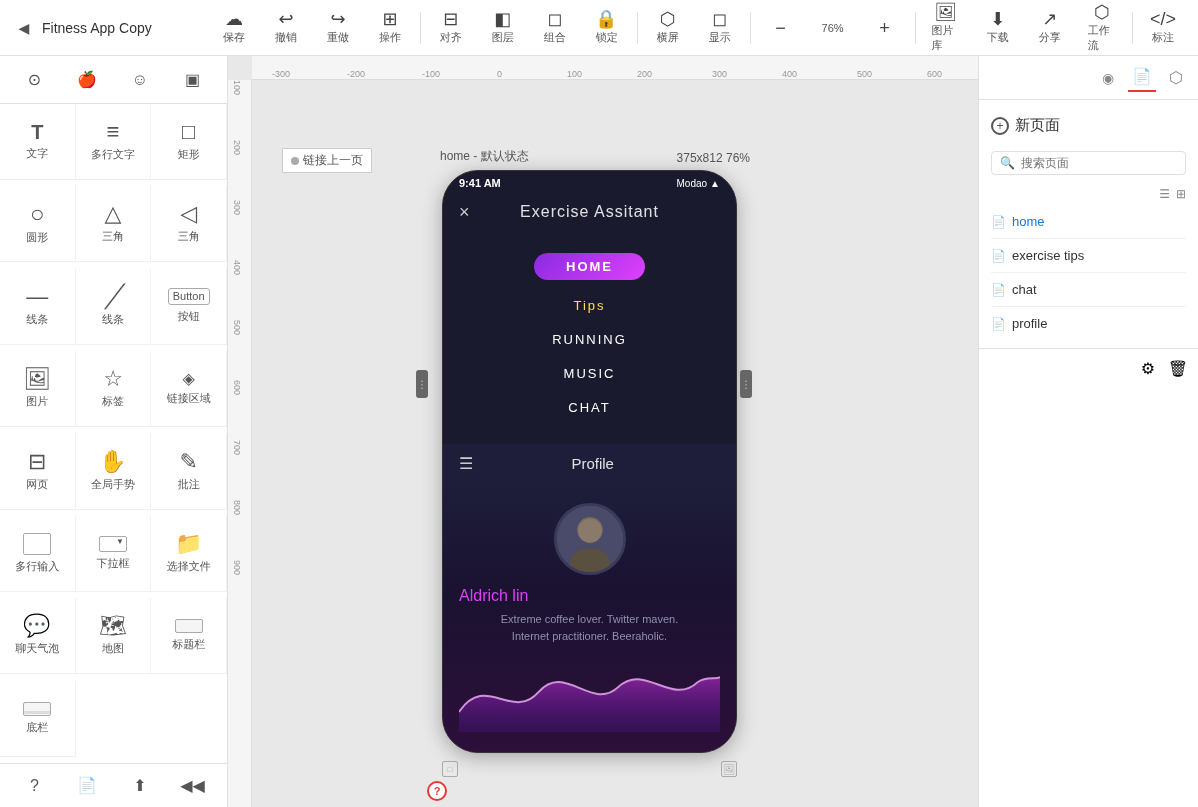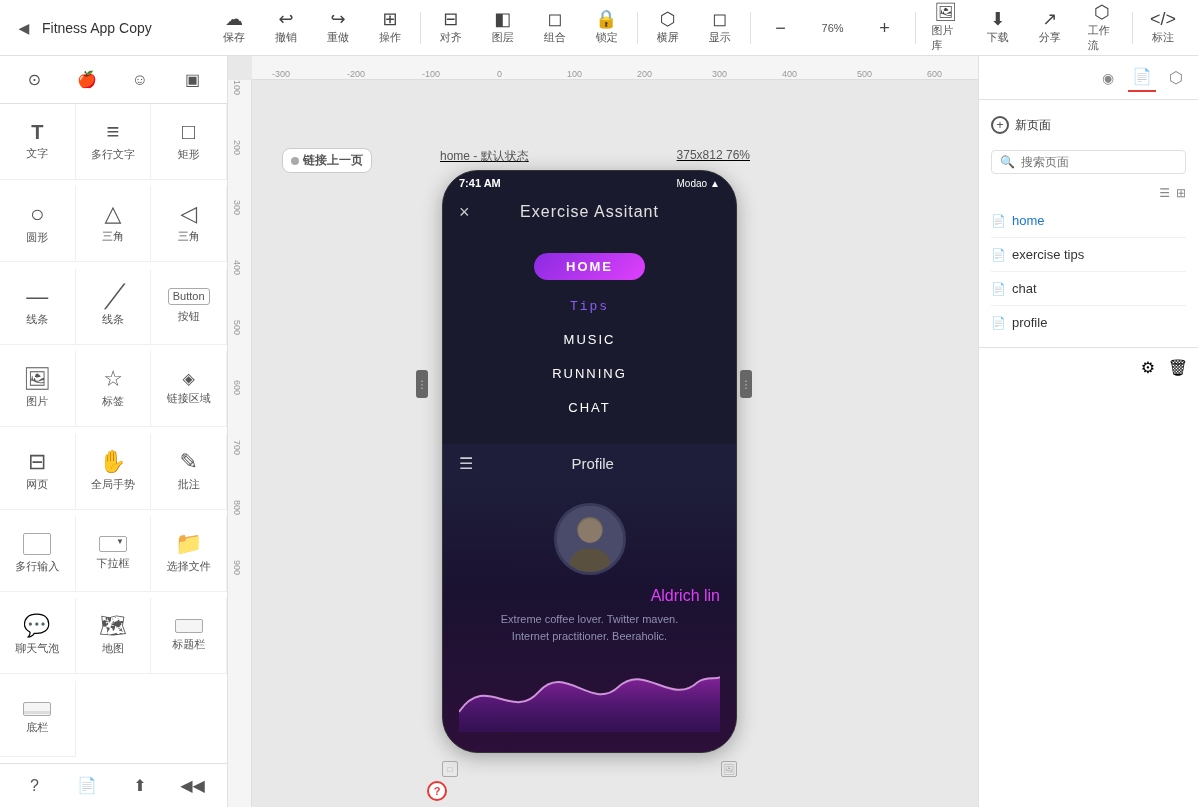--- a/index.html
+++ b/index.html
@@ -28,64 +28,64 @@
     .tool-cell-icon { font-size: 22px; color: #555; line-height: 1; }
     .tool-cell-label { font-size: 11px; color: #555; text-align: center; }
 
     
     .canvas-container { flex: 1; background: #e8e8e8; position: relative; overflow: hidden; }
     .ruler-top { position: absolute; top: 0; left: 24px; right: 0; height: 24px; background: #f5f5f5; border-bottom: 1px solid #ddd; display: flex; align-items: center; overflow: hidden; }
     .ruler-left { position: absolute; top: 24px; left: 0; width: 24px; bottom: 0; background: #f5f5f5; border-right: 1px solid #ddd; }
     .canvas-inner { position: absolute; top: 24px; left: 24px; right: 0; bottom: 0; overflow: hidden; }
     
     
-    .link-indicator { position: absolute; top: 68px; left: 30px; background: #fff; border: 1px solid #ccc; border-radius: 8px; padding: 3px 8px; font-size: 12px; color: #555; display: flex; align-items: center; gap: 4px; z-index: 10; font-weight: bold; }
-    
-    
-    .page-info-bar { position: absolute; top: 68px; left: 180px; right: 220px; display: flex; justify-content: space-between; align-items: flex-start; z-index: 10; padding: 0 8px; text-decoration: underline; }
+    .link-indicator { position: absolute; top: 68px; left: 30px; background: #fff; border: 1px solid #ccc; border-radius: 1px; padding: 3px 8px; font-size: 12px; color: #555; display: flex; align-items: center; gap: 4px; z-index: 10; }
+    
+    
+    .page-info-bar { position: absolute; top: 68px; left: 180px; right: 220px; display: flex; justify-content: space-between; align-items: flex-end; z-index: 10; padding: 0 8px; }
     .page-info-title { font-size: 12px; color: #555; }
     .page-info-right { font-size: 12px; color: #555; }
 
     
     .phone-mockup-wrapper { position: absolute; top: 90px; left: 190px; width: 295px; z-index: 5; }
     .phone-mockup { width: 295px; background: #1a1a2e; border-radius: 36px; overflow: hidden; border: 1px solid #333; box-shadow: 0 4px 20px rgba(0,0,0,0.3); }
     .phone-status-bar { background: #1a1a2e; padding: 6px 16px; display: flex; justify-content: space-between; align-items: center; }
     .status-time { color: #fff; font-size: 11px; font-weight: 600; }
     .status-right { display: flex; align-items: center; gap: 3px; color: #fff; font-size: 10px; }
     
     
     .phone-header { background: #1a1a2e; display: flex; align-items: center; justify-content: center; position: relative; padding: 8px 16px; }
     .phone-close-btn { position: absolute; left: 16px; color: #ccc; font-size: 18px; }
     .phone-header-title { color: #e0e0e0; font-size: 16px; letter-spacing: 1px; }
     
     
     .phone-nav { background: #1a1a2e; padding: 16px 0 20px 0; }
     .phone-nav-item { text-align: center; padding: 8px 0; }
     .phone-nav-btn { display: inline-block; background: linear-gradient(135deg, #8a2be2, #e040fb); color: #fff; border-radius: 20px; padding: 6px 32px; font-size: 13px; font-weight: 600; letter-spacing: 2px; }
-    .phone-nav-link { color: #8b5cf6; font-size: 13px; letter-spacing: 2px; font-family: Liberation Mono, monospace; }
+    .phone-nav-link { color: #fde047; font-size: 13px; letter-spacing: 2px; }
     .phone-nav-link-bold { color: #fff; font-size: 13px; letter-spacing: 2px; font-weight: 500; }
     
     
     .phone-profile-bar { background: #1e1e3a; display: flex; align-items: center; padding: 10px 16px; gap: 8px; }
     .hamburger-icon { color: #ccc; font-size: 16px; }
     .profile-bar-title { color: #e0e0e0; font-size: 15px; flex: 1; text-align: center; margin-right: 16px; }
     
     .phone-profile-body { background: linear-gradient(180deg, #1e1e3a 0%, #1a1230 40%, #2d0f3a 100%); padding: 20px 16px; }
     .profile-avatar-wrapper { display: flex; justify-content: center; margin-bottom: 12px; }
     .profile-avatar { width: 72px; height: 72px; border-radius: 50%; background: #555; overflow: hidden; border: 3px solid #3a3a5c; display: flex; align-items: center; justify-content: center; font-size: 28px; }
-    .profile-name { color: #e040fb; font-size: 16px; text-align: right; margin-bottom: 6px; }
+    .profile-name { color: #e040fb; font-size: 16px; text-align: left; margin-bottom: 6px; }
     .profile-bio { color: #9090b0; font-size: 11px; text-align: center; line-height: 1.5; margin-bottom: 8px; }
     .profile-chart { width: 100%; height: 80px; position: relative; overflow: hidden; }
 
     
     .right-sidebar { width: 220px; background: #fff; border-left: 1px solid #e0e0e0; display: flex; flex-direction: column; flex-shrink: 0; }
     .rs-section { padding: 12px; }
     .rs-add-btn { display: flex; align-items: center; gap: 6px; cursor: pointer; padding: 4px 0; margin-bottom: 12px; }
     .rs-add-icon { width: 18px; height: 18px; border-radius: 50%; border: 2px solid #555; display: flex; align-items: center; justify-content: center; font-size: 12px; color: #555; }
-    .rs-add-label { font-size: 12px; color: #333; }
+    .rs-add-label { font-size: 15px; color: #333; }
     .rs-search { display: flex; align-items: center; gap: 6px; padding: 4px 8px; border: 1px solid #e0e0e0; border-radius: 4px; margin-bottom: 12px; }
     .rs-search-icon { font-size: 12px; color: #888; }
     .rs-search-input { border: none; outline: none; font-size: 12px; color: #737373; flex: 1; background: transparent; }
     .rs-list-header { display: flex; justify-content: space-between; align-items: center; margin-bottom: 8px; }
     .rs-list-icons { display: flex; gap: 6px; }
     .rs-list-icon { font-size: 12px; color: #888; cursor: pointer; }
     .rs-page-item { display: flex; align-items: center; gap: 6px; padding: 5px 0; cursor: pointer; }
     .rs-page-icon { font-size: 12px; color: #888; }
     .rs-page-label { font-size: 13px; color: #333; }
     .rs-page-item.active .rs-page-label { color: #1976d2; font-weight: 500; }
@@ -342,44 +342,44 @@
         <span style="color:#ccc;font-size:10px;">⋮</span>
       </div>
       <div class="side-handle" style="left:488px;top:290px;">
         <span style="color:#ccc;font-size:10px;">⋮</span>
       </div>
 
       <div class="phone-mockup-wrapper">
         <div class="phone-mockup">
 
           <div class="phone-status-bar">
-            <span class="status-time">7:41 AM</span>
+            <span class="status-time">9:41 AM</span>
             <div class="status-right">
               <span>Modao</span>
               <span>▲</span>
             </div>
           </div>
 
           <div class="phone-header">
             <span class="phone-close-btn">×</span>
             <span class="phone-header-title">Exercise Assitant</span>
           </div>
 
           <div class="phone-nav">
             <div class="phone-nav-item">
               <span class="phone-nav-btn">HOME</span>
             </div>
             <div class="phone-nav-item">
               <span class="phone-nav-link">Tips</span>
             </div>
             <div class="phone-nav-item">
+              <span class="phone-nav-link-bold">RUNNING</span>
+            </div>
+            <div class="phone-nav-item">
               <span class="phone-nav-link-bold">MUSIC</span>
-            </div>
-            <div class="phone-nav-item">
-              <span class="phone-nav-link-bold">RUNNING</span>
             </div>
             <div class="phone-nav-item">
               <span class="phone-nav-link-bold">CHAT</span>
             </div>
           </div>
 
           <div class="phone-profile-bar">
             <span class="hamburger-icon">☰</span>
             <span class="profile-bar-title">Profile</span>
           </div>

